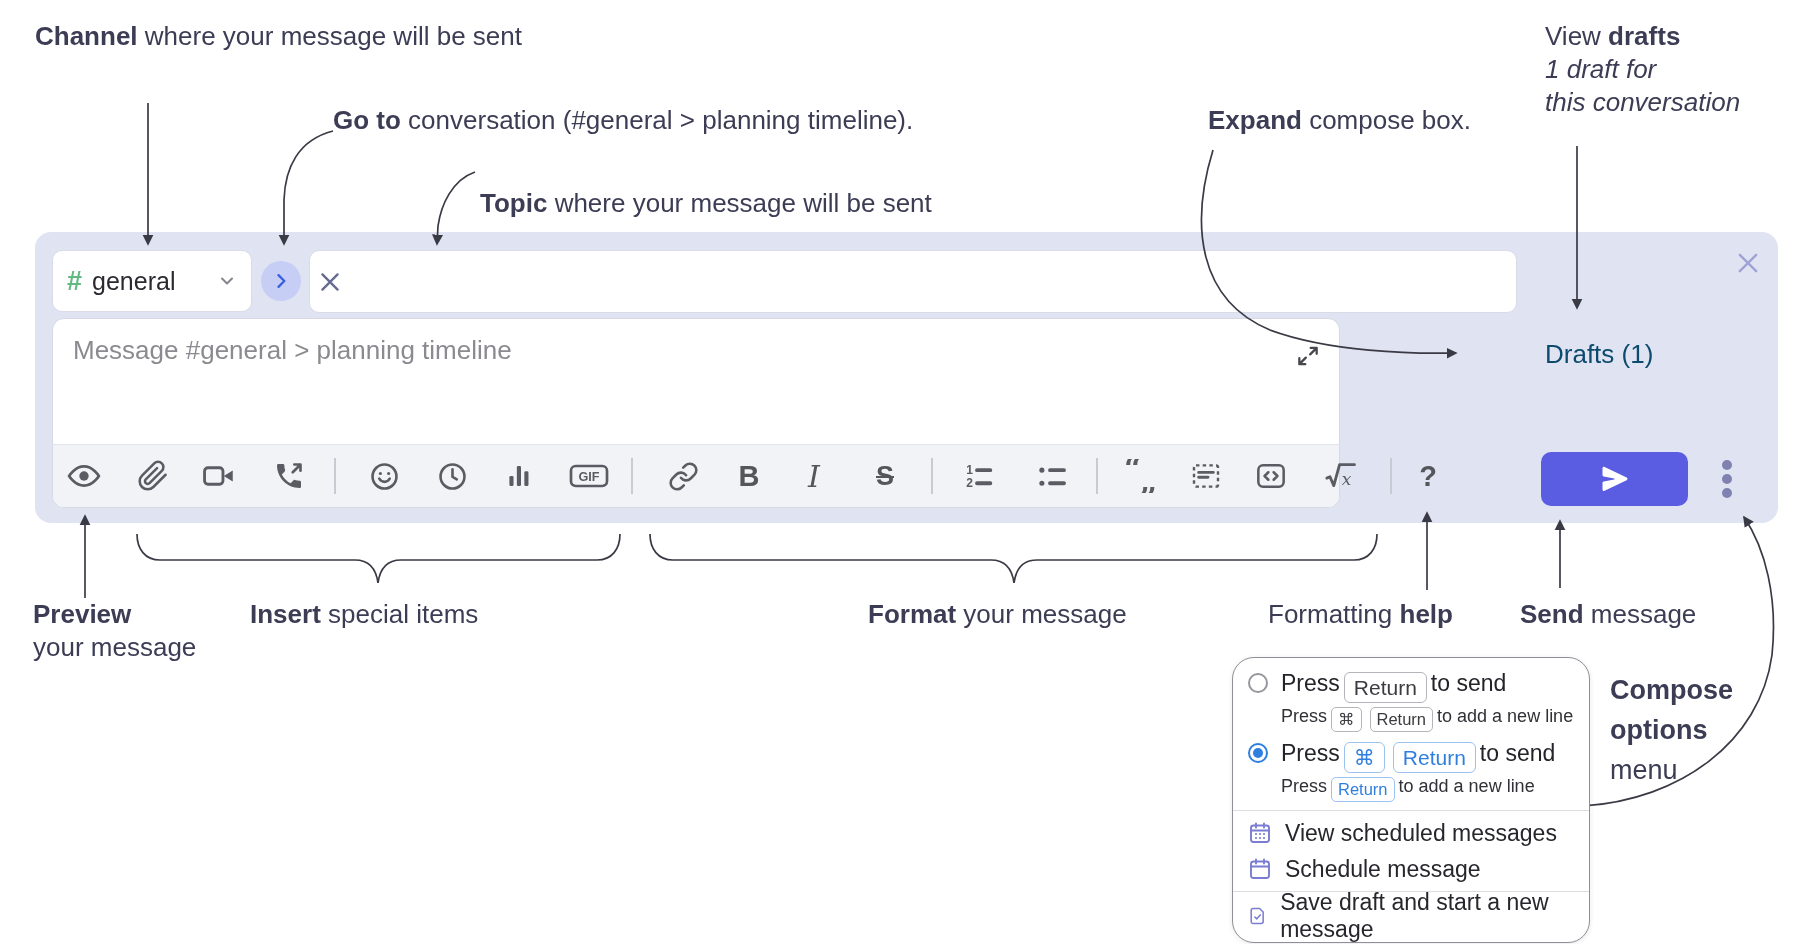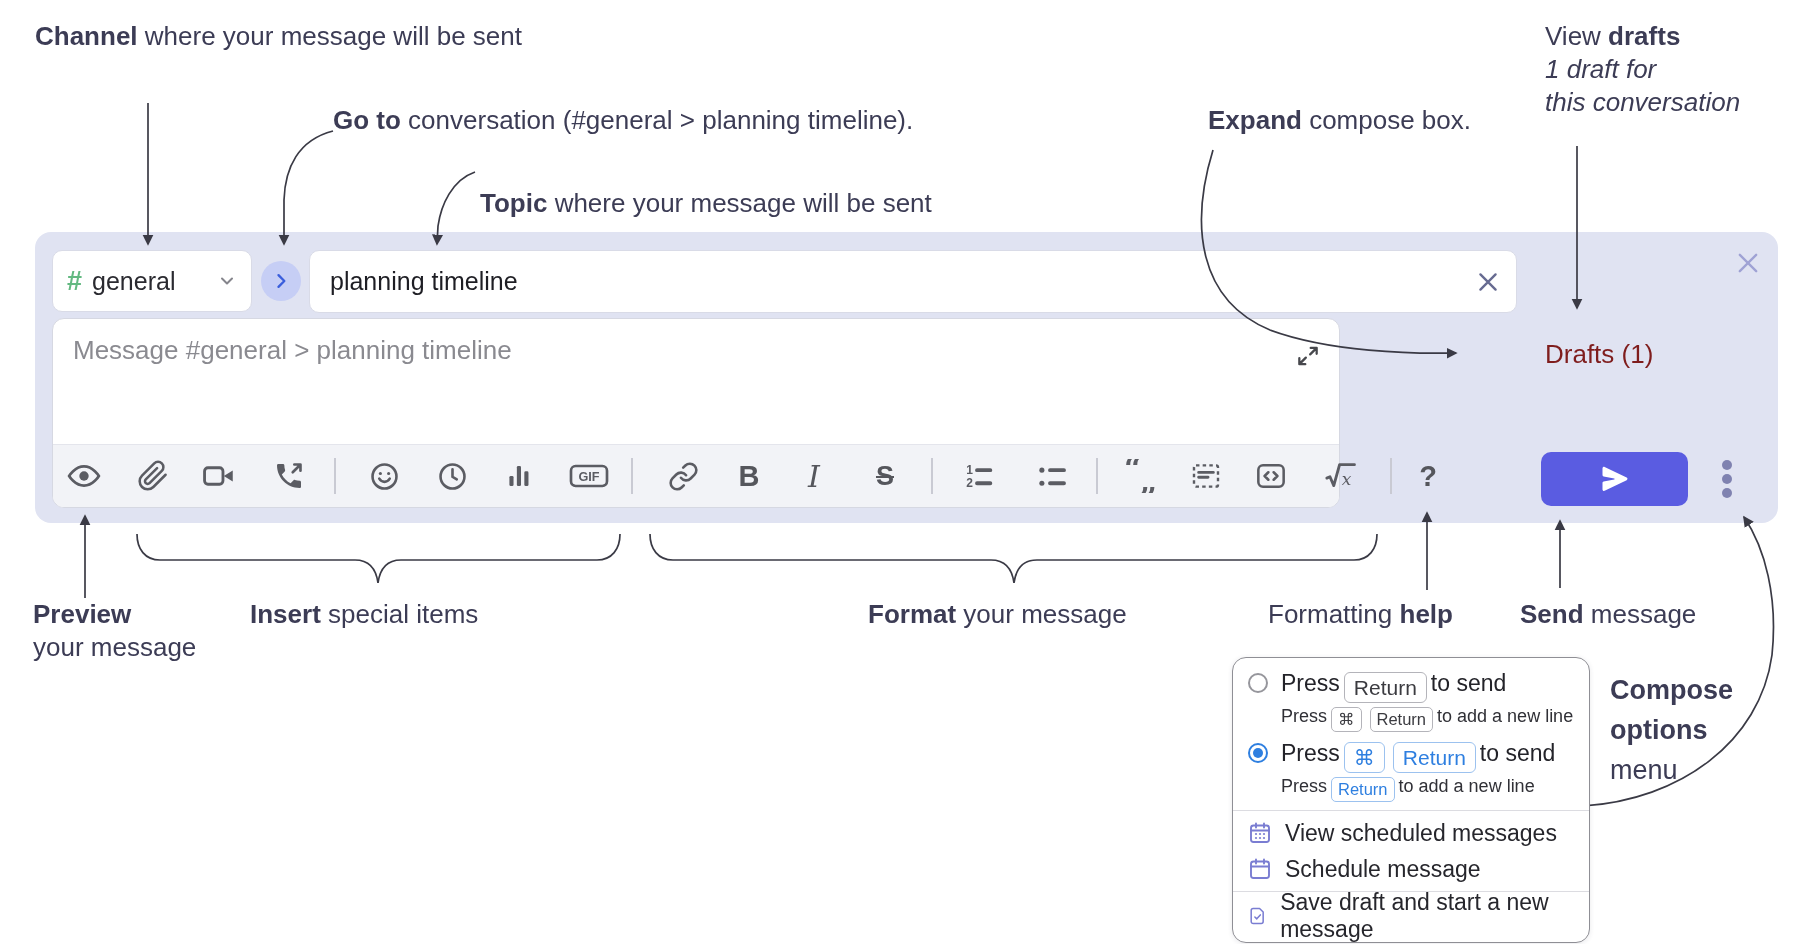--- a/index.html
+++ b/index.html
@@ -38,28 +38,28 @@
           align-items:center;justify-content:center;cursor:pointer;}
   .tbar{position:absolute;left:0;bottom:0;width:100%;height:62px;background:#f2f3f7;
         border-top:1px solid #e4e5ec;border-radius:0 0 11px 11px;text-decoration:underline;}
   .ti{position:absolute;top:50%;transform:translate(-50%,-50%);width:46px;height:46px;
       display:flex;align-items:center;justify-content:center;cursor:pointer;}
   .tdiv{position:absolute;top:50%;transform:translate(-50%,-50%);width:2px;height:36px;background:#c9cad3;}
   .tb-b{font-size:29px;font-weight:700;color:#55565c;}
   .tb-i{font-size:30px;font-style:italic;font-family:"DejaVu Serif",serif;color:#55565c;}
   .tb-s{font-size:27px;font-weight:600;text-decoration:line-through;color:#55565c;}
   .tb-q{font-size:29px;font-weight:600;color:#55565c;}
-  .draftsLink{position:absolute;left:1510px;top:107px;font-size:26px;color:#7f1d1d;cursor:pointer;}
+  .draftsLink{position:absolute;left:1510px;top:107px;font-size:26px;color:#0c4a6e;cursor:pointer;}
   .sendBtn{position:absolute;left:1506px;top:220px;width:147px;height:54px;border-radius:10px;
            background:#5a5ce1;display:flex;align-items:center;justify-content:center;cursor:pointer;}
   .kebab{position:absolute;left:1670px;top:222px;width:44px;height:50px;display:flex;
          align-items:center;justify-content:center;cursor:pointer;}
   
   .popup{position:absolute;left:1232px;top:657px;width:356px;background:#fff;z-index:6;
-         border:1.5px solid #8f8f95;border-radius:14px;box-shadow:0 1px 5px rgba(40,40,70,.10);}
+         border:1.5px solid #8f8f95;border-radius:22px;box-shadow:0 1px 5px rgba(40,40,70,.10);}
   .opts{padding:8px 15px 4px;}
   .opt{display:flex;gap:13px;}
   .radio{width:20px;height:20px;border-radius:50%;border:2px solid #96969c;box-sizing:border-box;
          flex:none;margin-top:7px;cursor:pointer;background:#fff;}
   .radio.sel{border-color:#2e7fe0;position:relative;}
   .radio.sel::after{content:"";position:absolute;inset:3px;border-radius:50%;background:#2e7fe0;}
   .opt-main{font-size:23px;color:#232329;line-height:34px;}
   .opt-sub{font-size:18px;color:#303036;line-height:27px;margin-bottom:4px;}
   .key{display:inline-block;border:1.5px solid #b4b4ba;border-radius:6px;padding:0 9px;line-height:29px;
        font-size:21px;color:#3b3b40;background:#fff;margin:0 4px;vertical-align:-4px;}
@@ -101,21 +101,20 @@
     </svg>
   </div>
 
   <div class="gotoBtn">
     <svg width="20" height="20" viewBox="0 0 24 24">
       <polyline points="9,5 16,12 9,19" fill="none" stroke="#3a5edc" stroke-width="2.8" stroke-linecap="round" stroke-linejoin="round"></polyline>
     </svg>
   </div>
 
   <div class="topicBox">
-    <input value="planning timeline" style="">
     <span class="clearX">
       <svg width="26" height="26" viewBox="0 0 24 24">
         <path d="M5 5L19 19M19 5L5 19" stroke="#676b91" stroke-width="2.2" stroke-linecap="round"></path>
       </svg>
     </span>
   </div>
 
   <span class="closeX">
     <svg width="28" height="28" viewBox="0 0 24 24">
       <path d="M5 5L19 19M19 5L5 19" stroke="#9fa2d4" stroke-width="2" stroke-linecap="round"></path>

